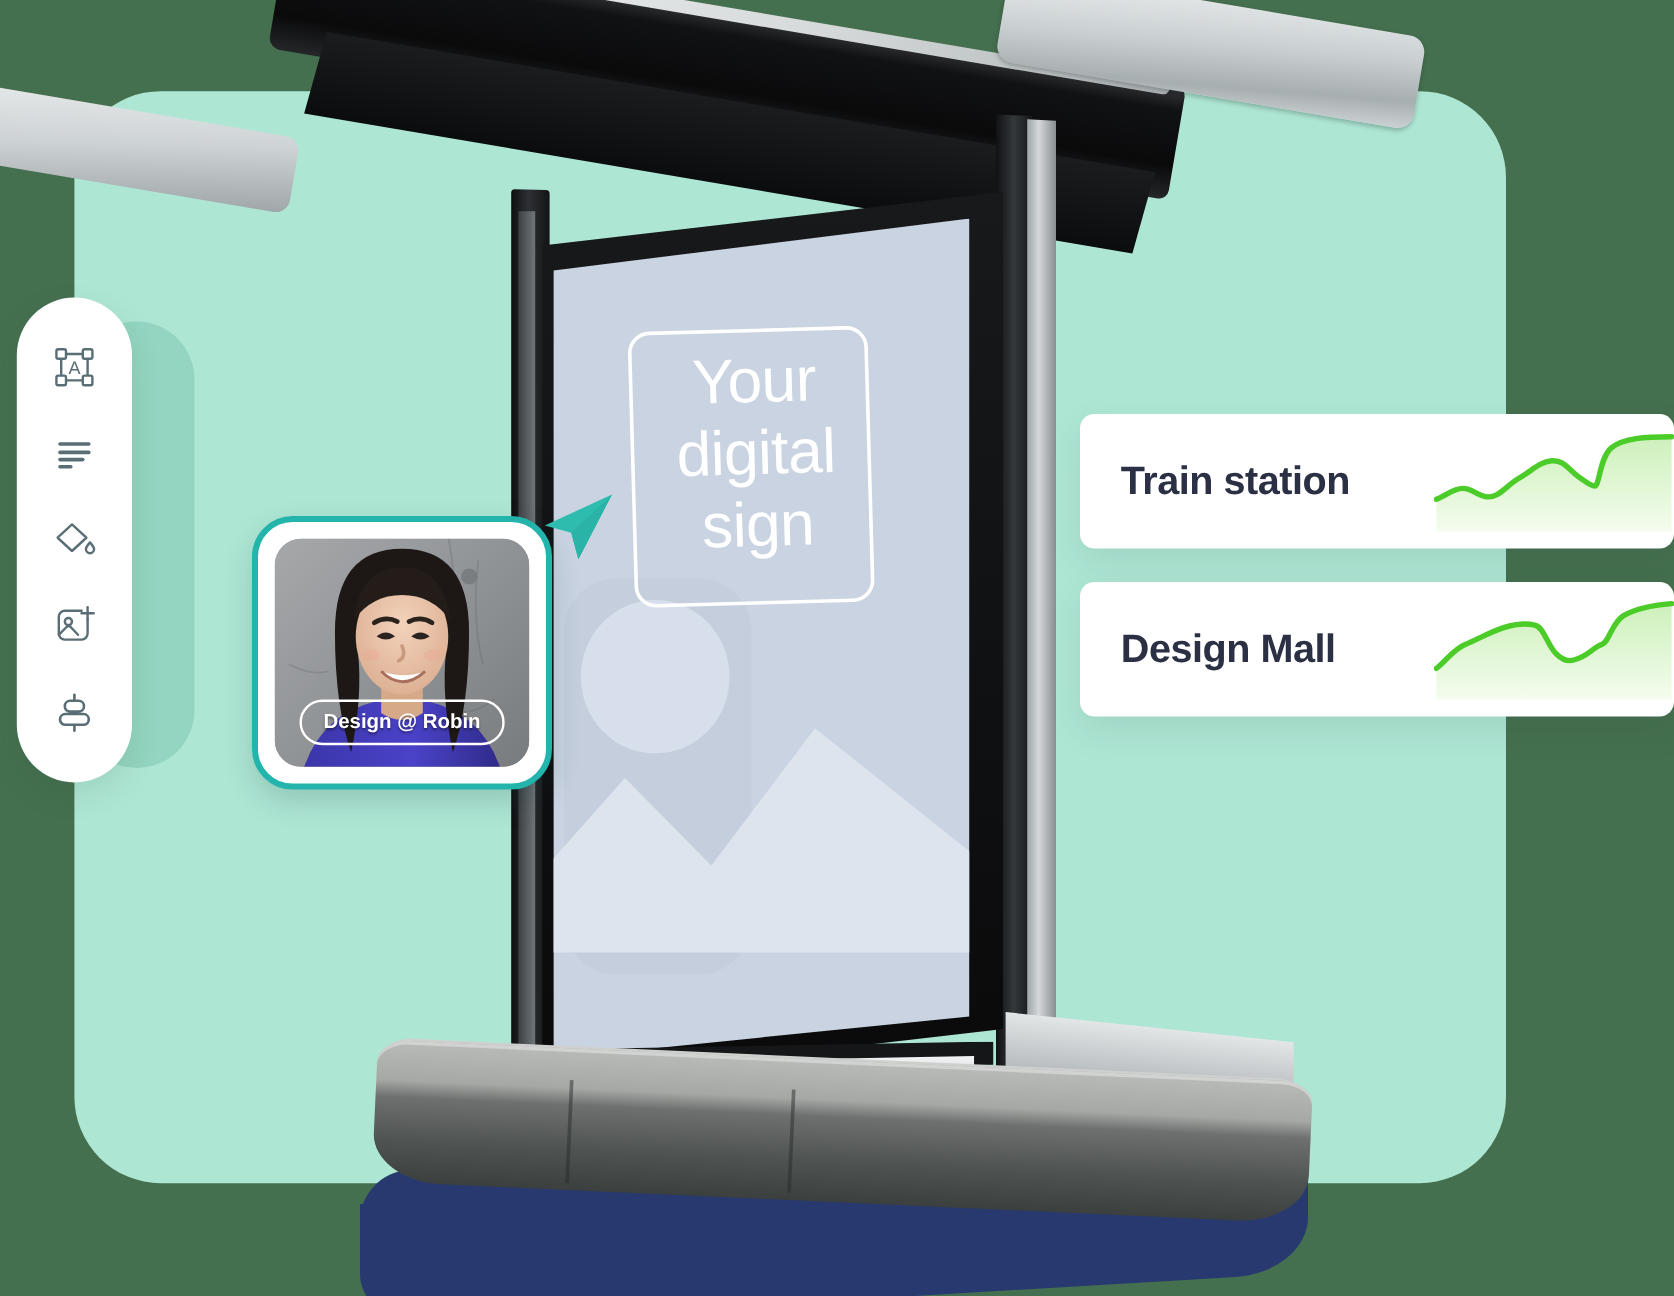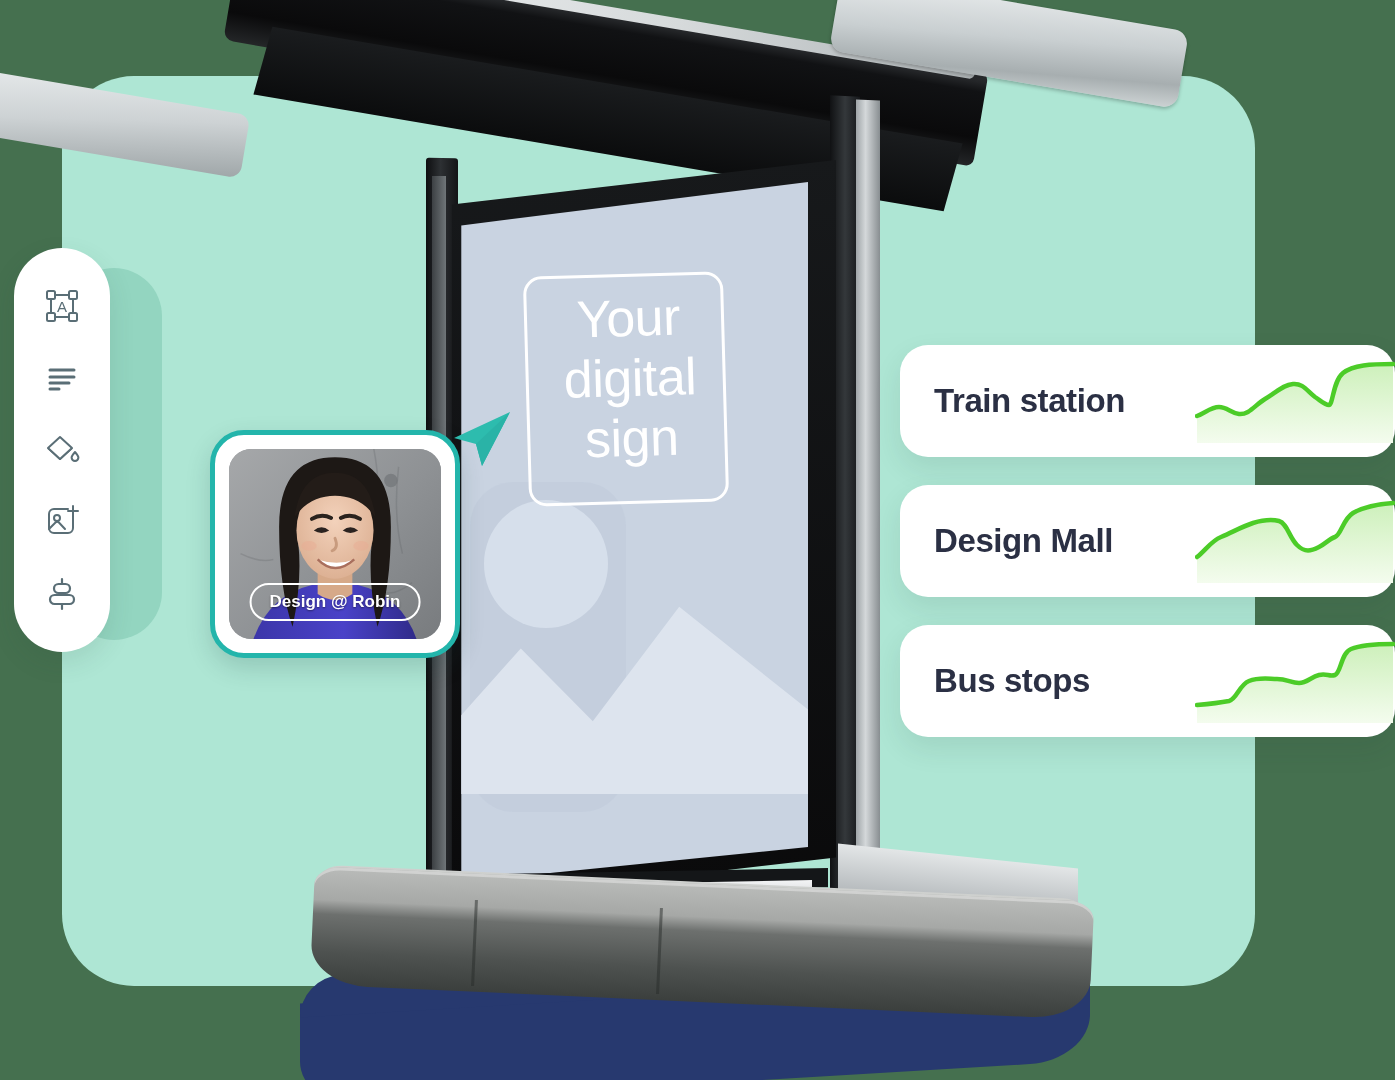--- a/index.html
+++ b/index.html
@@ -199,21 +199,21 @@
     text-shadow:0 1px 2px rgba(0,0,0,.45);
   }
 
   
   .cursor{ position:absolute; left:452px; top:408px; width:60px; height:62px; }
 
   
   .cards{ position:absolute; left:900px; top:345px; width:495px; }
   .stat-card{
     position:relative; height:112px; margin-bottom:28px;
-    background:#ffffff; border-radius:28px;
+    background:#ffffff; border-radius:12px;
     display:flex; align-items:center; padding:0 34px;
     box-shadow:0 12px 28px rgba(30,60,50,.10);
     cursor:pointer;
   }
   .stat-label{ font-size:33px; font-weight:700; color:#2b3044; letter-spacing:-.4px; }
   .spark{ position:absolute; right:0px; top:12px; width:200px; height:88px; }
 </style>
 </head>
 <body>
 
@@ -414,32 +414,15 @@
         </defs>
         <path d="M2,60 C10,54 16,44 26,40 C38,35 46,30 58,26 C68,23 76,22 84,24
                  C92,26 94,40 102,48 C110,56 116,54 124,50 C130,47 134,42 140,40
                  C146,38 148,22 158,16 C170,9 186,7 198,6 L198,86 L2,86 Z" fill="url(#g1)"></path>
         <path d="M2,60 C10,54 16,44 26,40 C38,35 46,30 58,26 C68,23 76,22 84,24
                  C92,26 94,40 102,48 C110,56 116,54 124,50 C130,47 134,42 140,40
                  C146,38 148,22 158,16 C170,9 186,7 198,6" fill="none" stroke="#4ccc28" stroke-width="4.5" stroke-linecap="round"></path>
       </svg>
     </div>
 
-    <div class="stat-card">
-      <span class="stat-label">Bus stops</span>
-      <svg class="spark" viewBox="0 0 200 88" preserveAspectRatio="none">
-        <defs>
-          <linearGradient id="g2" x1="0" y1="0" x2="0" y2="1">
-            <stop offset="0%" stop-color="#cdf0bb"></stop>
-              <stop offset="100%" stop-color="#f4fcee"></stop>
-          </linearGradient>
-        </defs>
-        <path d="M2,68 C14,67 24,66 34,64 C42,62 44,48 54,44 C64,40 74,42 82,42
-                 C92,42 96,46 104,46 C112,46 116,40 124,38 C132,36 134,40 140,38
-                 C146,36 146,16 156,12 C168,7 186,7 198,7 L198,86 L2,86 Z" fill="url(#g2)"></path>
-        <path d="M2,68 C14,67 24,66 34,64 C42,62 44,48 54,44 C64,40 74,42 82,42
-                 C92,42 96,46 104,46 C112,46 116,40 124,38 C132,36 134,40 140,38
-                 C146,36 146,16 156,12 C168,7 186,7 198,7" fill="none" stroke="#4ccc28" stroke-width="4.5" stroke-linecap="round"></path>
-      </svg>
-    </div>
   </div>
 
 </div>
 
 </body></html>

